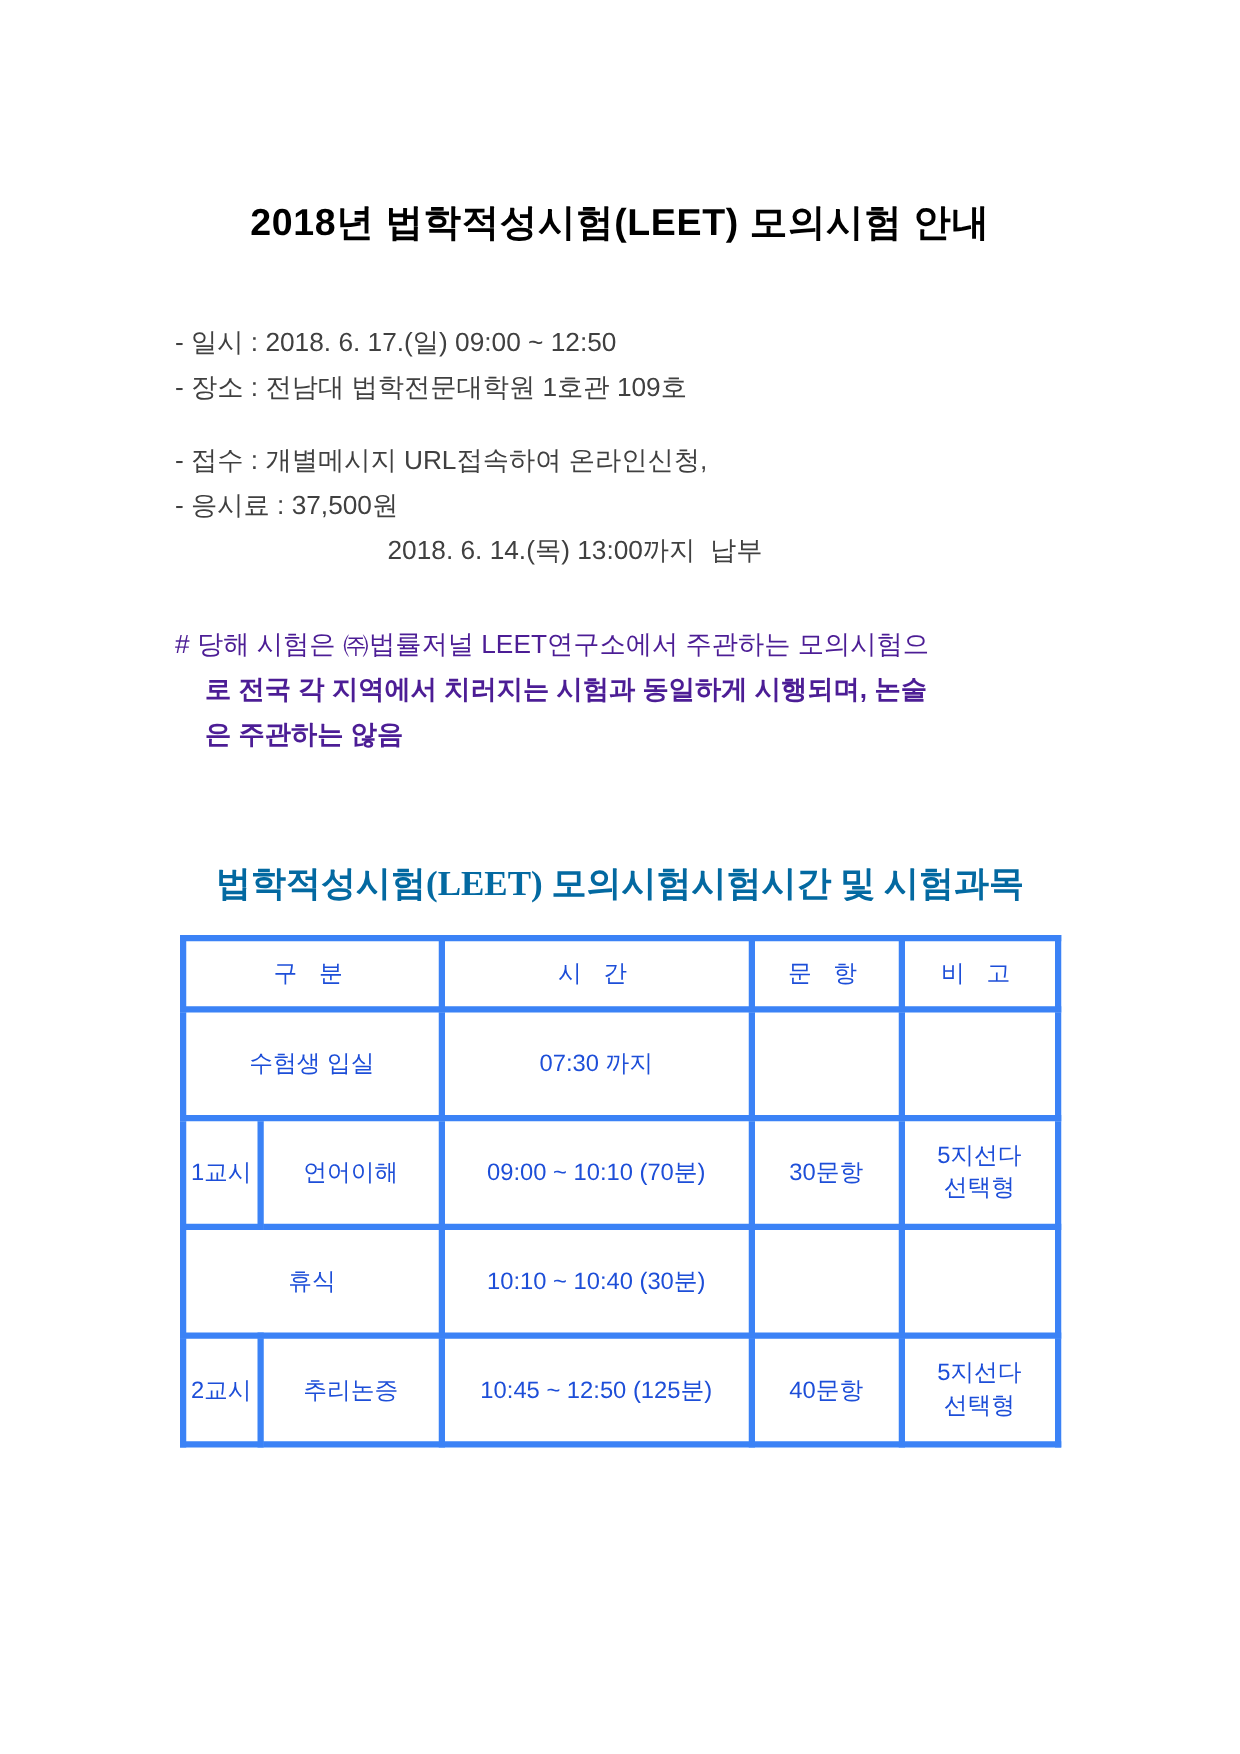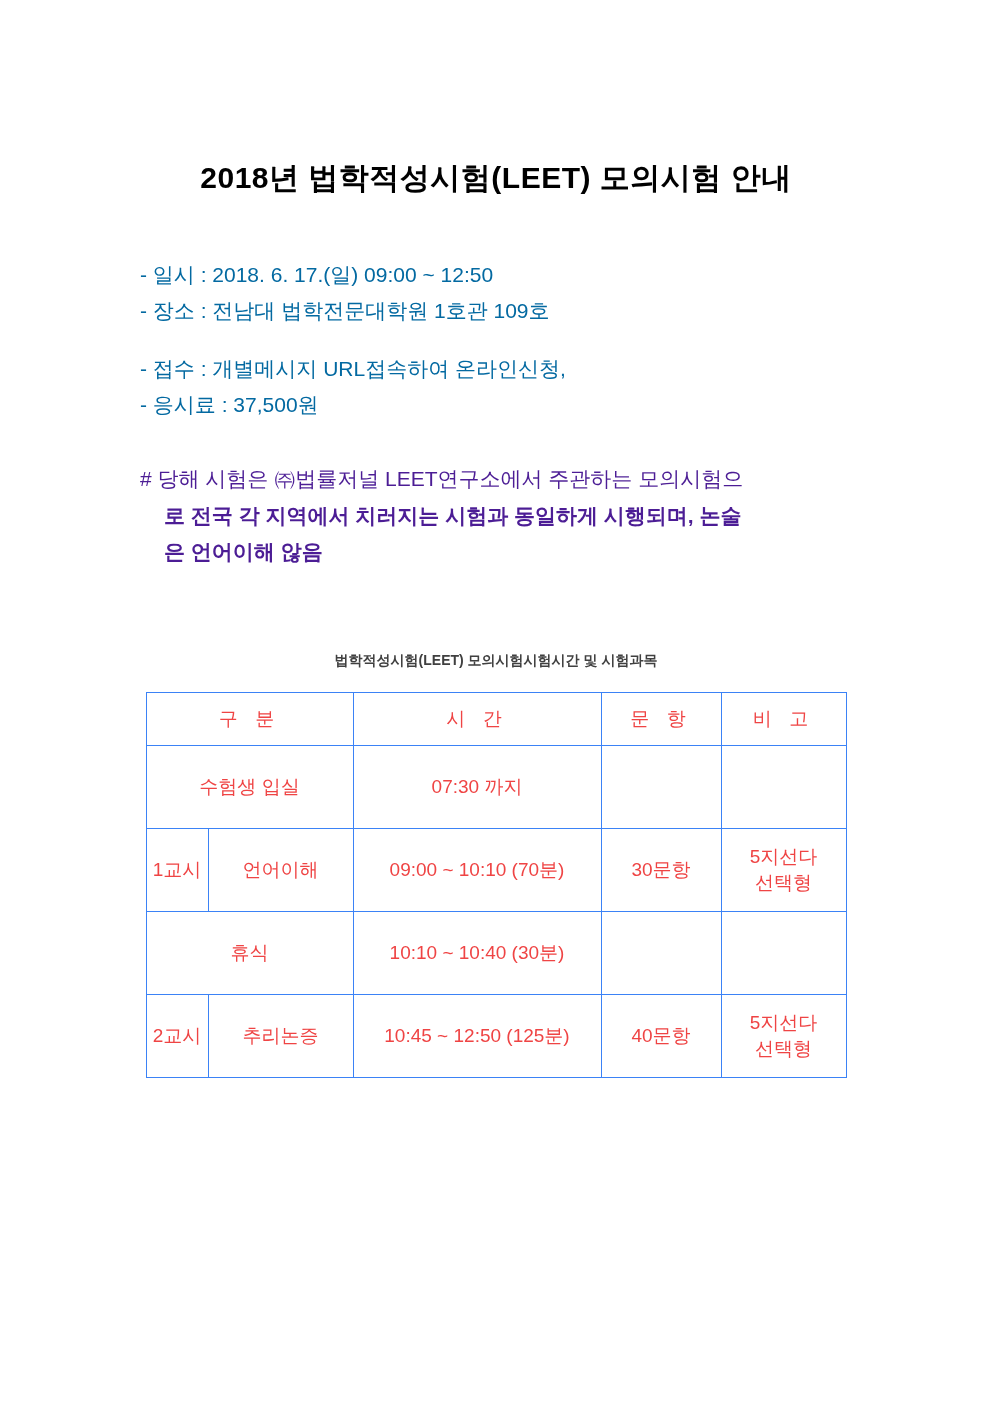--- a/index.html
+++ b/index.html
@@ -33,21 +33,21 @@
     padding-top: 158px;
     color: #000;
   }
 
   .info-block {
     margin: 0;
     padding-left: 140px;
     padding-top: 58px;
     font-size: 21px;
     line-height: 1.72;
-    color: #0369a1;
+    color: #404040;
   }
   .info-line {
     white-space: pre;
   }
   .info-line.indent1 {
     padding-left: 100px;
   }
   .info-line.indent2 {
     padding-left: 170px;
   }
@@ -67,40 +67,41 @@
   .note-block .note-first {
     text-indent: 0;
   }
   .note-block .note-cont {
     padding-left: 24px;
     font-weight: bold;
   }
 
   .table-title {
     text-align: center;
-    font-size: 14px;
+    font-size: 28px;
     font-weight: bold;
     margin: 0;
     padding-top: 82px;
-    color: #404040;
+    color: #0369a1;
+    font-family: Liberation Serif, serif;
   }
 
   table.sched {
     border-collapse: collapse;
     margin: 22px auto 0 auto;
     width: 700px;
     table-layout: fixed;
   }
   table.sched td, table.sched th {
-    border: 1px solid #3b82f6;
+    border: 5px solid #3b82f6;
     text-align: center;
     vertical-align: middle;
     font-size: 19px;
     font-weight: normal;
-    color: #ef4444;
+    color: #1d4ed8;
     padding: 6px 2px;
   }
   table.sched thead td {
     height: 40px;
     letter-spacing: 6px;
   }
   table.sched tbody td {
     height: 70px;
   }
   .col-a { width: 62px; }
@@ -116,26 +117,27 @@
 <div class="page">
 
   <h1 class="doc-title">2018년 법학적성시험(LEET) 모의시험 안내</h1>
 
   <div class="info-block">
     <div class="info-line">- 일시 : 2018. 6. 17.(일) 09:00 ~ 12:50</div>
     <div class="info-line">- 장소 : 전남대 법학전문대학원 1호관 109호</div>
     <div class="gap-line">&nbsp;</div>
     <div class="info-line">- 접수 : 개별메시지 URL접속하여 온라인신청,</div>
     <div class="info-line">- 응시료 : 37,500원</div>
+    <div class="info-line indent2">2018. 6. 14.(목) 13:00까지  납부</div>
   </div>
 
   <div class="note-block" style="color: #4c1d95;">
     <div class="note-first">#  당해  시험은  ㈜법률저널  LEET연구소에서  주관하는  모의시험으</div>
     <div class="note-cont">로  전국  각 지역에서  치러지는  시험과  동일하게  시행되며, 논술</div>
-    <div class="note-cont">은  언어이해  않음</div>
+    <div class="note-cont">은  주관하는  않음</div>
   </div>
 
   <div class="table-title">법학적성시험(LEET) 모의시험시험시간 및  시험과목</div>
 
   <table class="sched">
     <colgroup>
       <col class="col-a">
         <col class="col-b">
         <col class="col-c">
         <col class="col-d">

